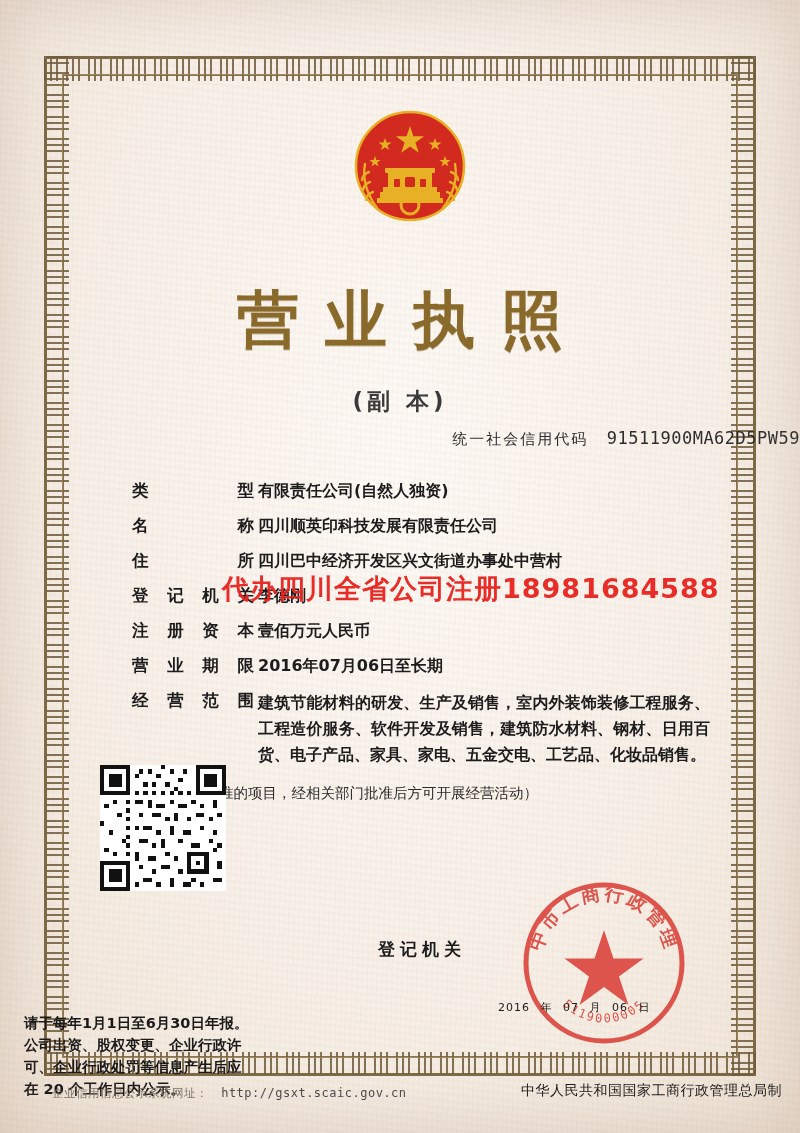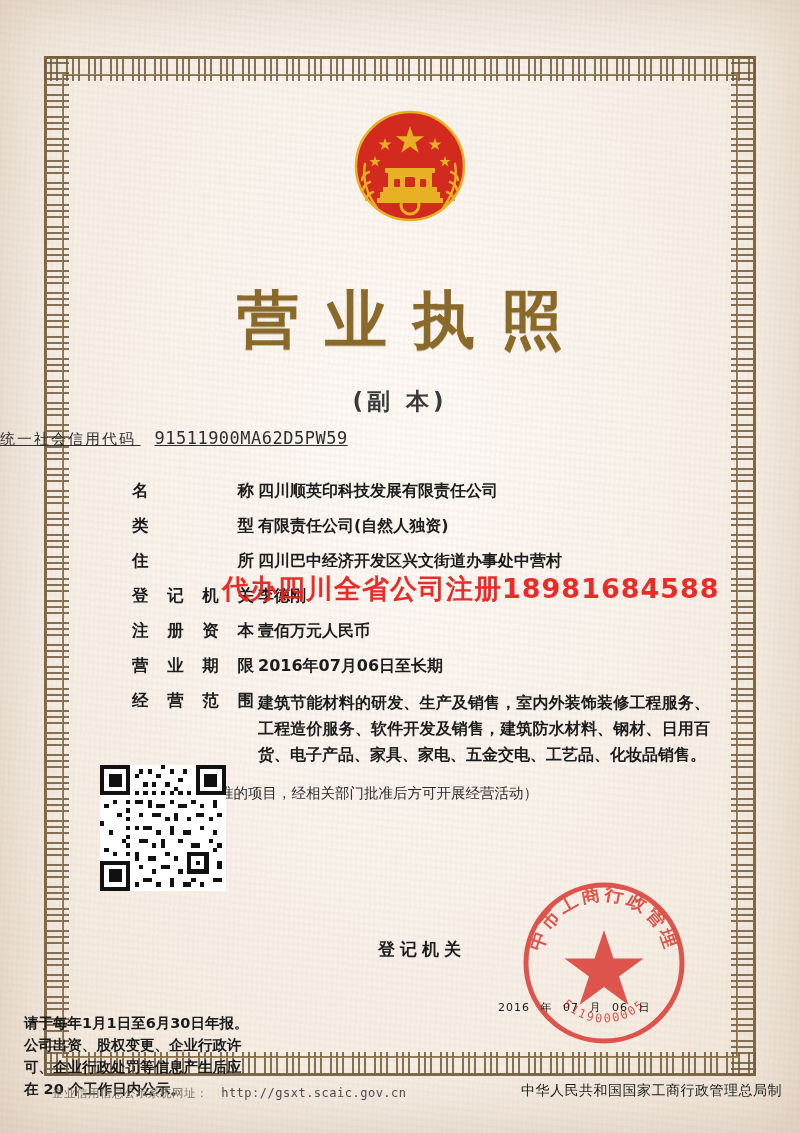--- a/index.html
+++ b/index.html
@@ -126,23 +126,22 @@
     font-family: "DejaVu Sans", sans-serif;
     font-size: 23px;
     font-weight: bold;
     letter-spacing: 4px;
     color: #3a3a3a;
   }
   .credit-row {
     position: absolute;
     left: 0; right: 0;
     top: 428px;
-    text-align: left;
+    text-align: right;
     color: #2e2e2e;
-    text-decoration: underline;
   }
   .credit-label {
     font-family: "DejaVu Sans", sans-serif;
     font-size: 15px;
     letter-spacing: 2px;
   }
   .credit-code {
     font-family: "DejaVu Sans Mono", monospace;
     font-size: 17px;
     letter-spacing: .5px;
@@ -352,26 +351,26 @@
 
   <div class="title">营业执照</div>
   <div class="subtitle">(副 本)</div>
   <div class="credit-row">
     <span class="credit-label">统一社会信用代码</span>
     <span class="credit-code">91511900MA62D5PW59</span>
   </div>
 
   <div class="fields">
     <div class="field-row">
+      <div class="field-label">类型</div>
+      <div class="field-value">有限责任公司(自然人独资)</div>
+    </div>
+    <div class="field-row">
       <div class="field-label">名称</div>
       <div class="field-value">四川顺英印科技发展有限责任公司</div>
-    </div>
-    <div class="field-row">
-      <div class="field-label">类型</div>
-      <div class="field-value">有限责任公司(自然人独资)</div>
     </div>
     <div class="field-row">
       <div class="field-label">住所</div>
       <div class="field-value">四川巴中经济开发区兴文街道办事处中营村</div>
     </div>
     <div class="field-row">
       <div class="field-label">登记机关</div>
       <div class="field-value">李德刚</div>
     </div>
     <div class="field-row">

